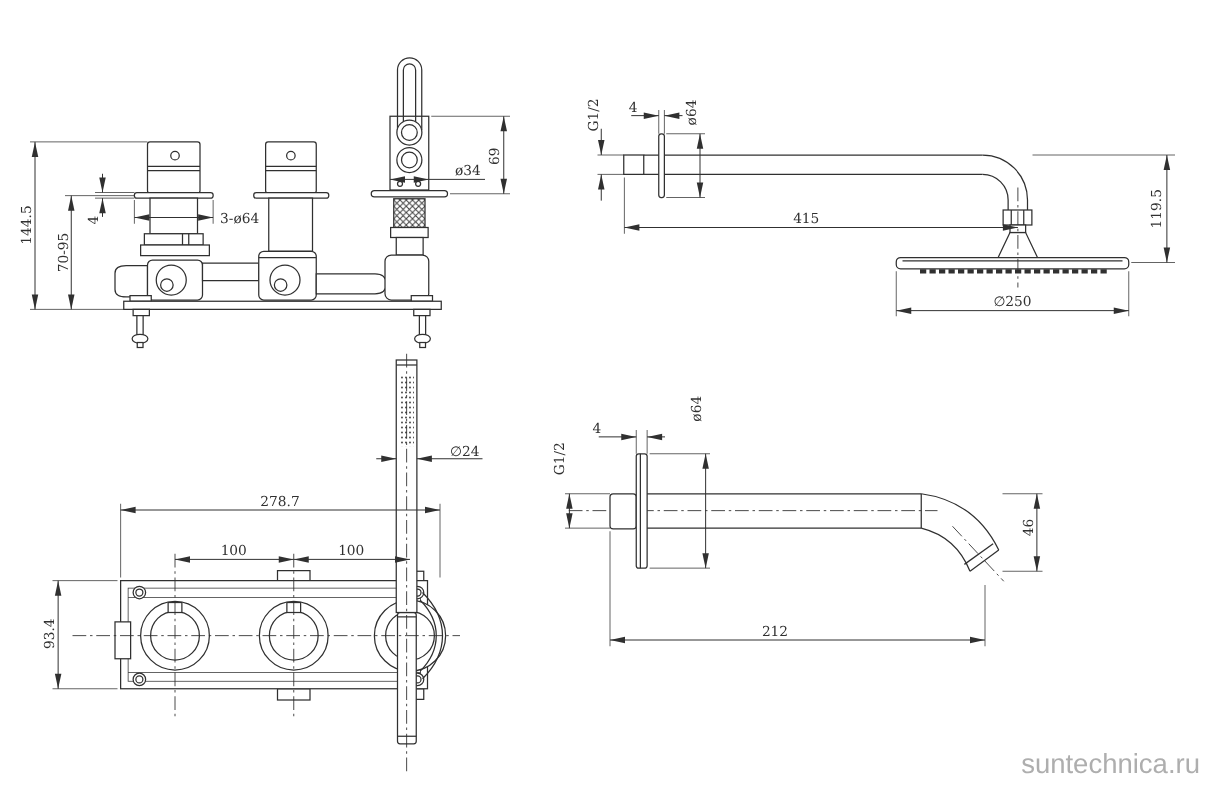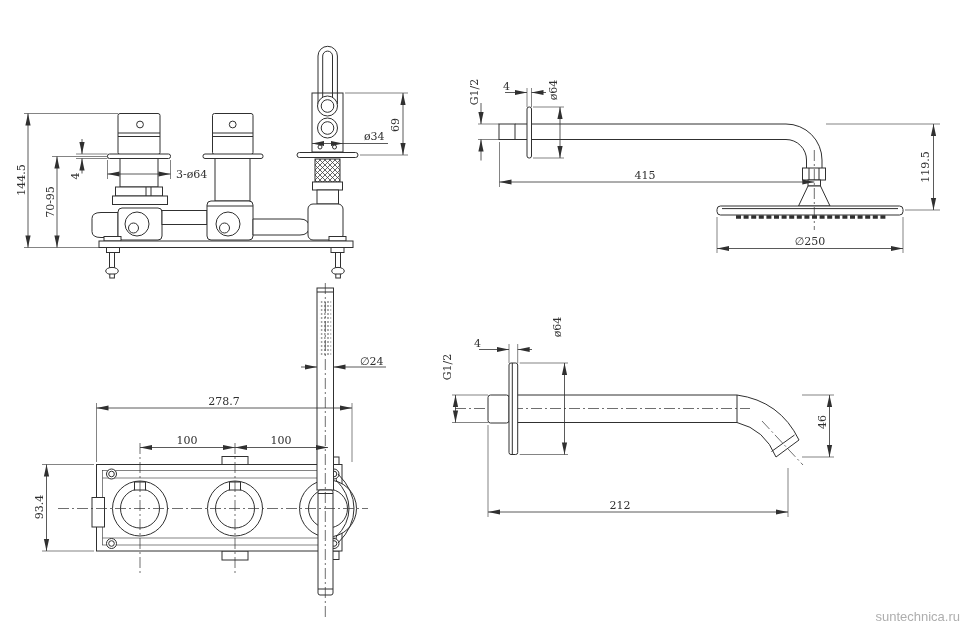--- a/index.html
+++ b/index.html
@@ -5,21 +5,21 @@
   html,body{margin:0;padding:0;background:#fff;}
   .sheet{position:relative;width:970px;height:630px;background:#fff;overflow:hidden;}
   svg{display:block;}
   svg text{font-family:"DejaVu Serif","Liberation Serif",serif;font-size:11px;fill:var(--line,#303030);}
   .s{stroke:var(--line,#303030);stroke-width:1;fill:none;}
   .sf{stroke:var(--line,#303030);stroke-width:1;fill:#fff;}
   .thin{stroke:var(--line,#303030);stroke-width:.6;fill:none;}
   .d{stroke:var(--line,#303030);stroke-width:.8;fill:none;}
   .cl{stroke:var(--line,#303030);stroke-width:.7;fill:none;stroke-dasharray:11 3 2 3;}
   .nozzle{stroke:var(--line,#303030);stroke-width:3.4;stroke-dasharray:5 2.6;fill:none;}
-  .wm{position:absolute;right:10px;bottom:6px;font-family:"Liberation Sans","DejaVu Sans",sans-serif;font-size:13px;color:var(--wm,#aeaeae);}
+  .wm{position:absolute;right:10px;bottom:6px;font-family:"Liberation Sans","DejaVu Sans",sans-serif;font-size:22px;color:var(--wm,#aeaeae);}
 </style>
 </head>
 <body>
 
 <div class="sheet">
 <svg width="970" height="630" viewBox="0 0 970 630">
   <defs>
     <marker id="ar" orient="auto-start-reverse" markerUnits="userSpaceOnUse" markerWidth="14" markerHeight="8" refX="12.5" refY="4">
       <path d="M12.5,4 L0.5,1.4 L0.5,6.6 Z" fill="#303030"></path>
     </marker>

